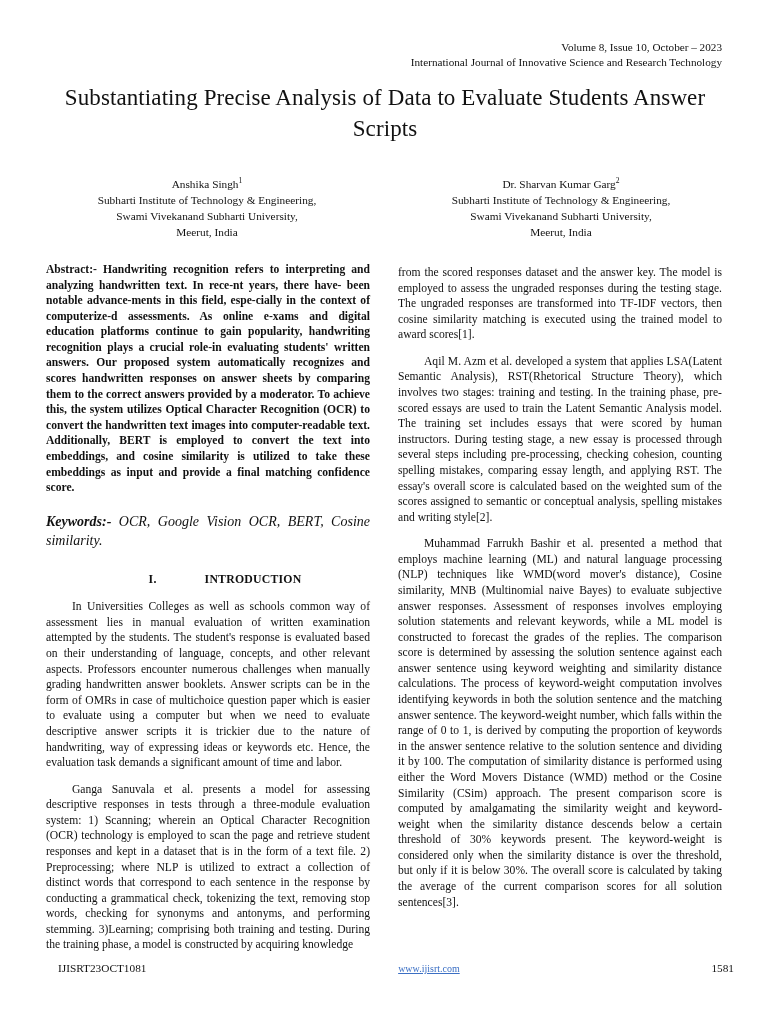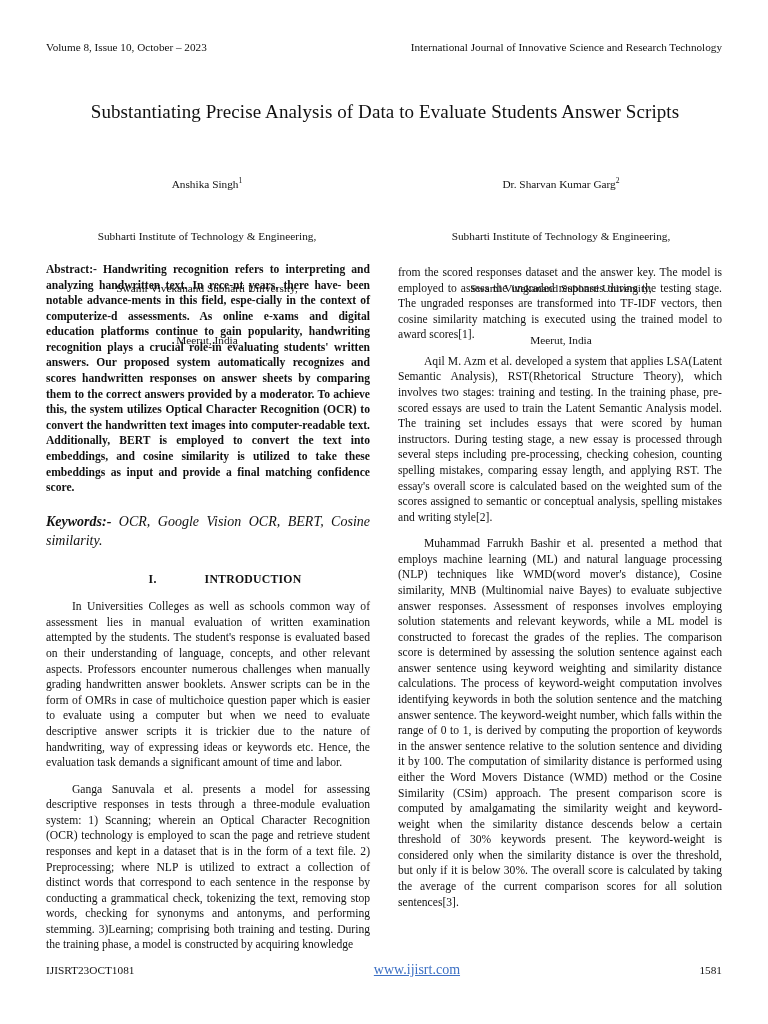--- a/index.html
+++ b/index.html
@@ -27,41 +27,42 @@
   
   .header {
     position: absolute;
     left: 46px;
     top: 40px;
     width: 676px;
   }
   .header-row {
     display: flex;
     justify-content: space-between;
-    align-items: center;
+    align-items: flex-end;
     font-size: 11.2px;
     line-height: 1.32;
+    flex-direction: column;
   }
   .header-left { white-space: nowrap; }
   .header-right { white-space: nowrap; margin-left: 8px; }
   .header-issn {
     text-align: right;
     font-size: 11.2px;
     margin-top: 4px;
     letter-spacing: 0.1px;
   }
 
   
   .title {
     position: absolute;
     left: 60px;
-    top: 86px;
+    top: 68px;
     width: 650px;
     text-align: center;
-    font-size: 19px;
+    font-size: 23px;
     line-height: 1.33;
     font-weight: normal;
     letter-spacing: 0.1px;
   }
 
   
   .authors {
     position: absolute;
     left: 46px;
     top: 176px;
@@ -69,21 +70,21 @@
     display: flex;
     gap: 32px;
   }
   .author-block {
     width: 50%;
     text-align: center;
     font-size: 11.3px;
     line-height: 1.42;
   }
   .author-name { display: block; }
-  .author-line { display: block; margin-top: 36px; }
+  .author-line { display: block; }
   sup {
     font-size: 7.6px;
     vertical-align: super;
     line-height: 0;
   }
 
   
   .columns {
     position: absolute;
     left: 46px;
@@ -139,35 +140,35 @@
     display: inline-block;
     width: 56px;
     text-align: left;
     margin-left: 34px;
   }
   .sec-title { display: inline-block; }
 
   
   .footer {
     position: absolute;
-    left: 46px;
+    left: 58px;
     top: 962px;
     width: 676px;
     display: flex;
     align-items: baseline;
     font-size: 11.3px;
   }
   .footer-left { flex: 0 0 auto; }
   .footer-center {
     flex: 1 1 auto;
     text-align: center;
     color: #3b6fc4;
     text-decoration: underline;
     text-decoration-color: #3b6fc4;
-    font-size: 14px;
+    font-size: 10px;
   }
   .footer-right {
     flex: 0 0 auto;
     text-align: right;
   }
 </style>
 </head>
 <body>
 
 <div class="page">

